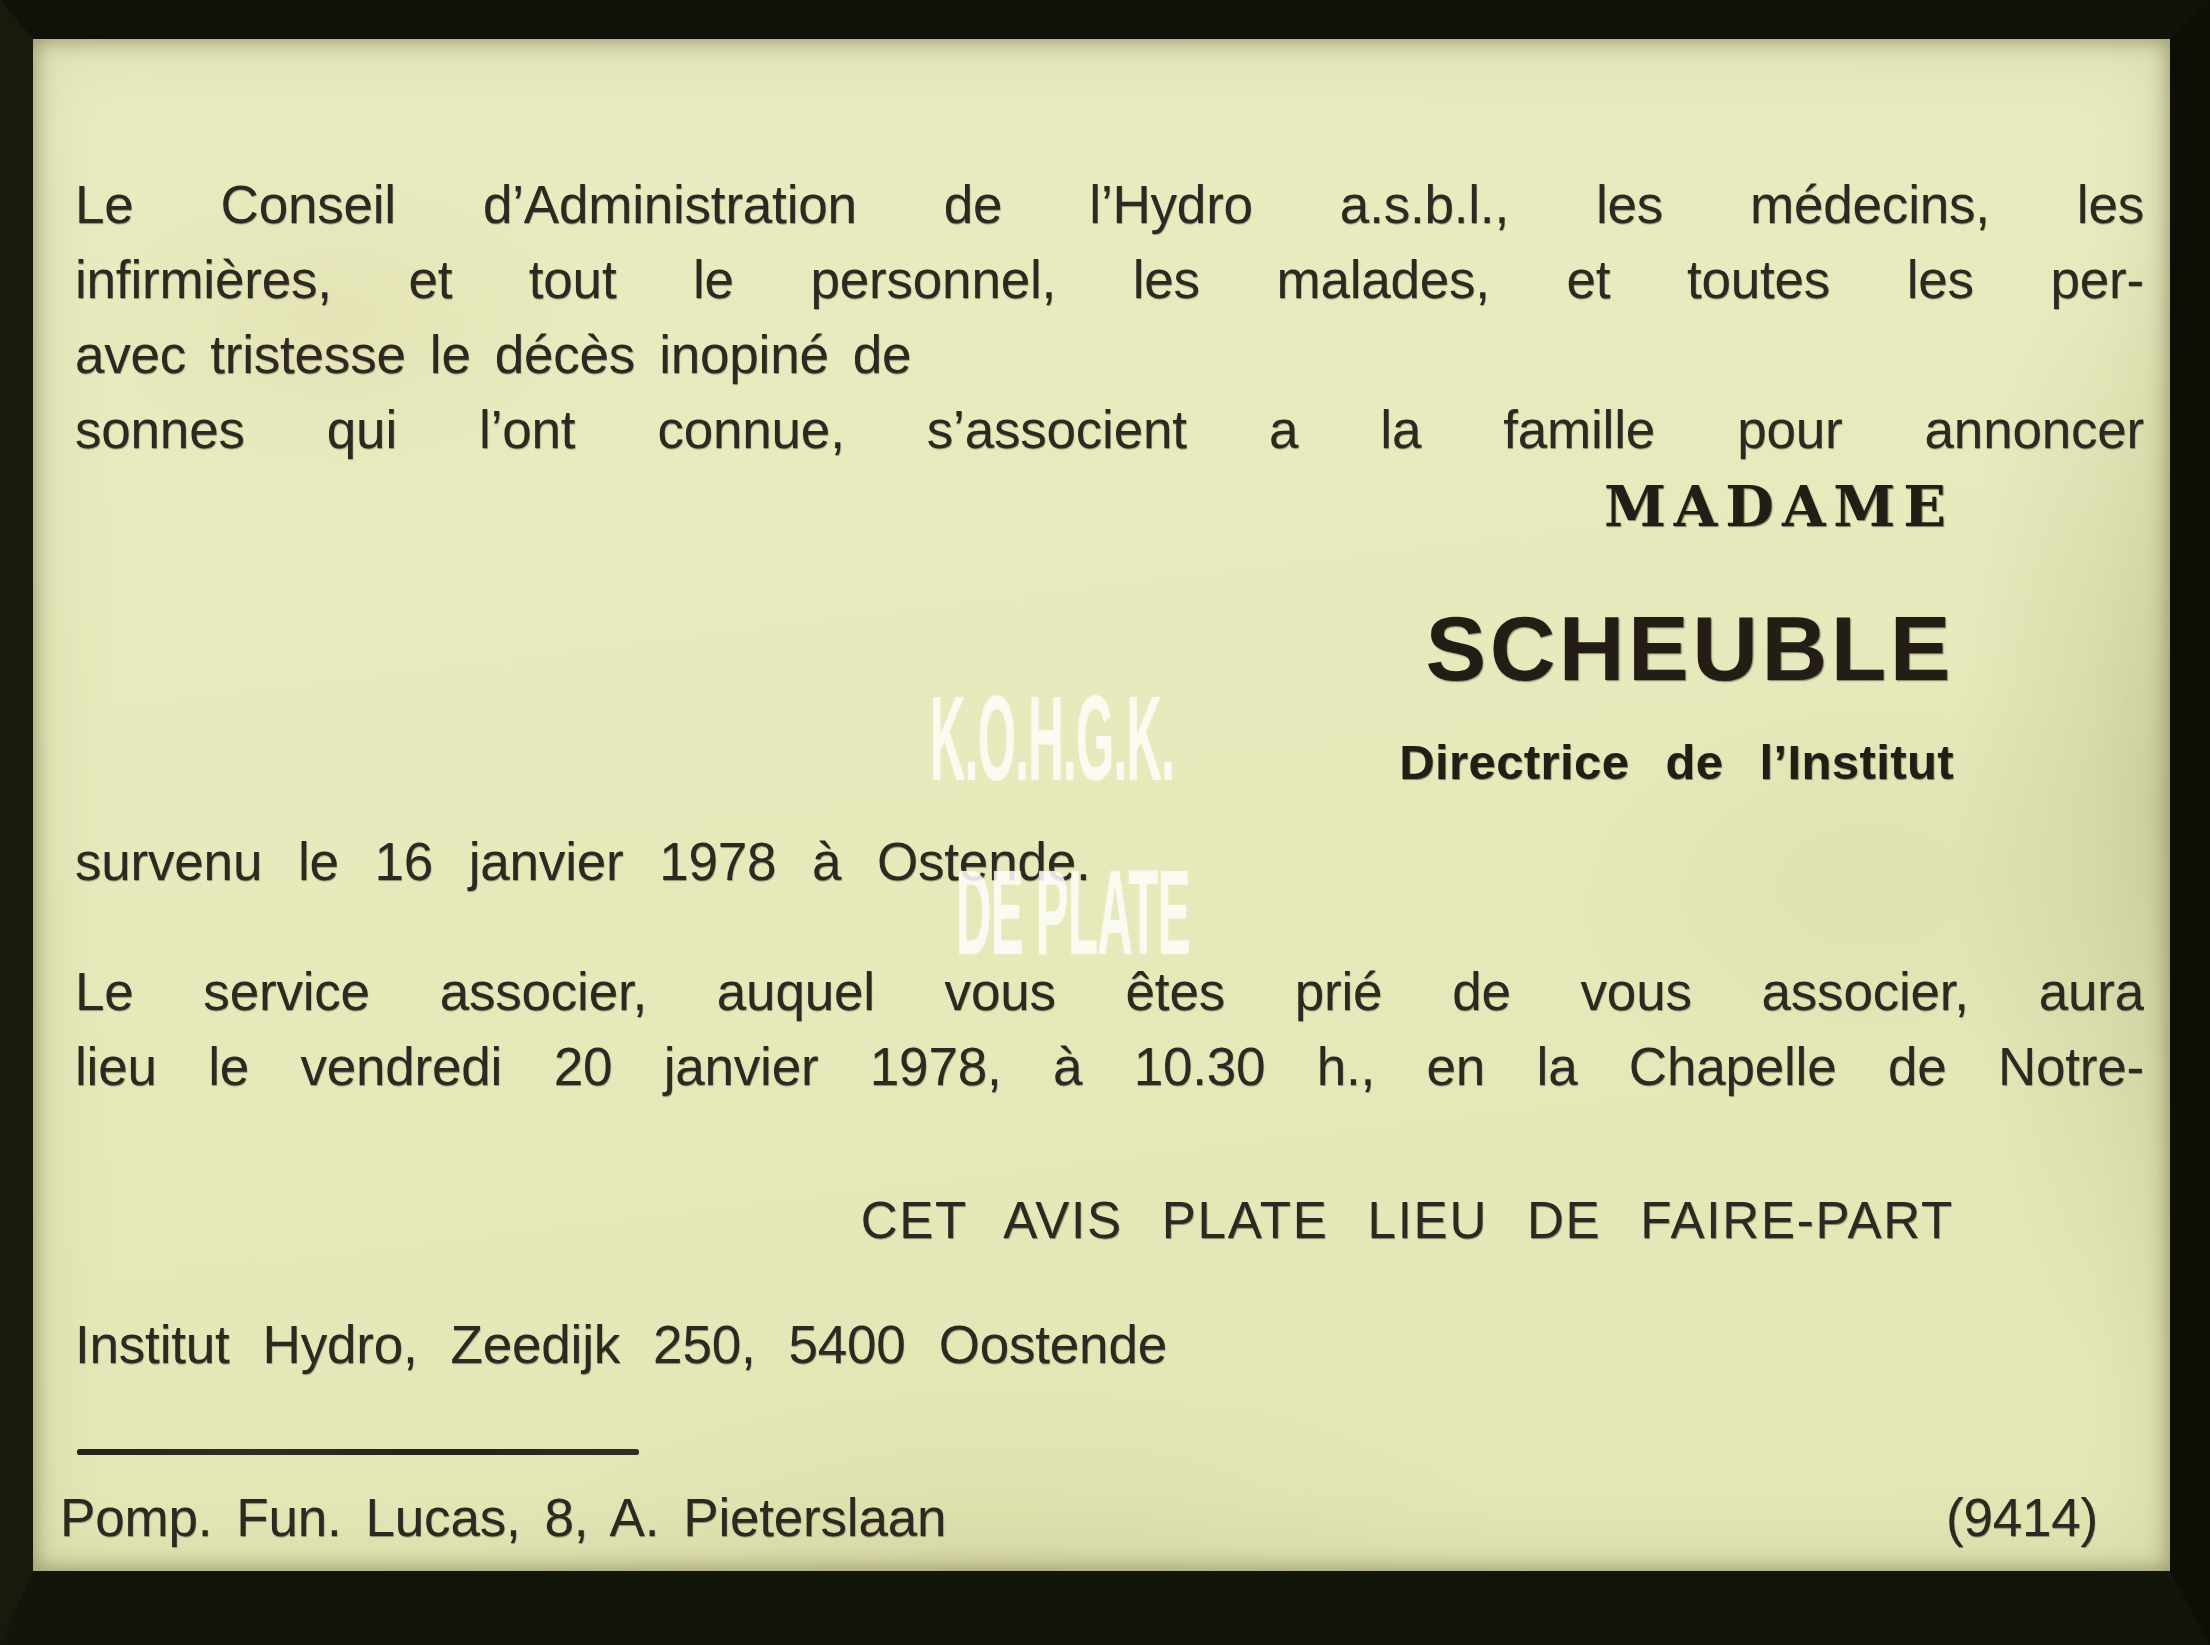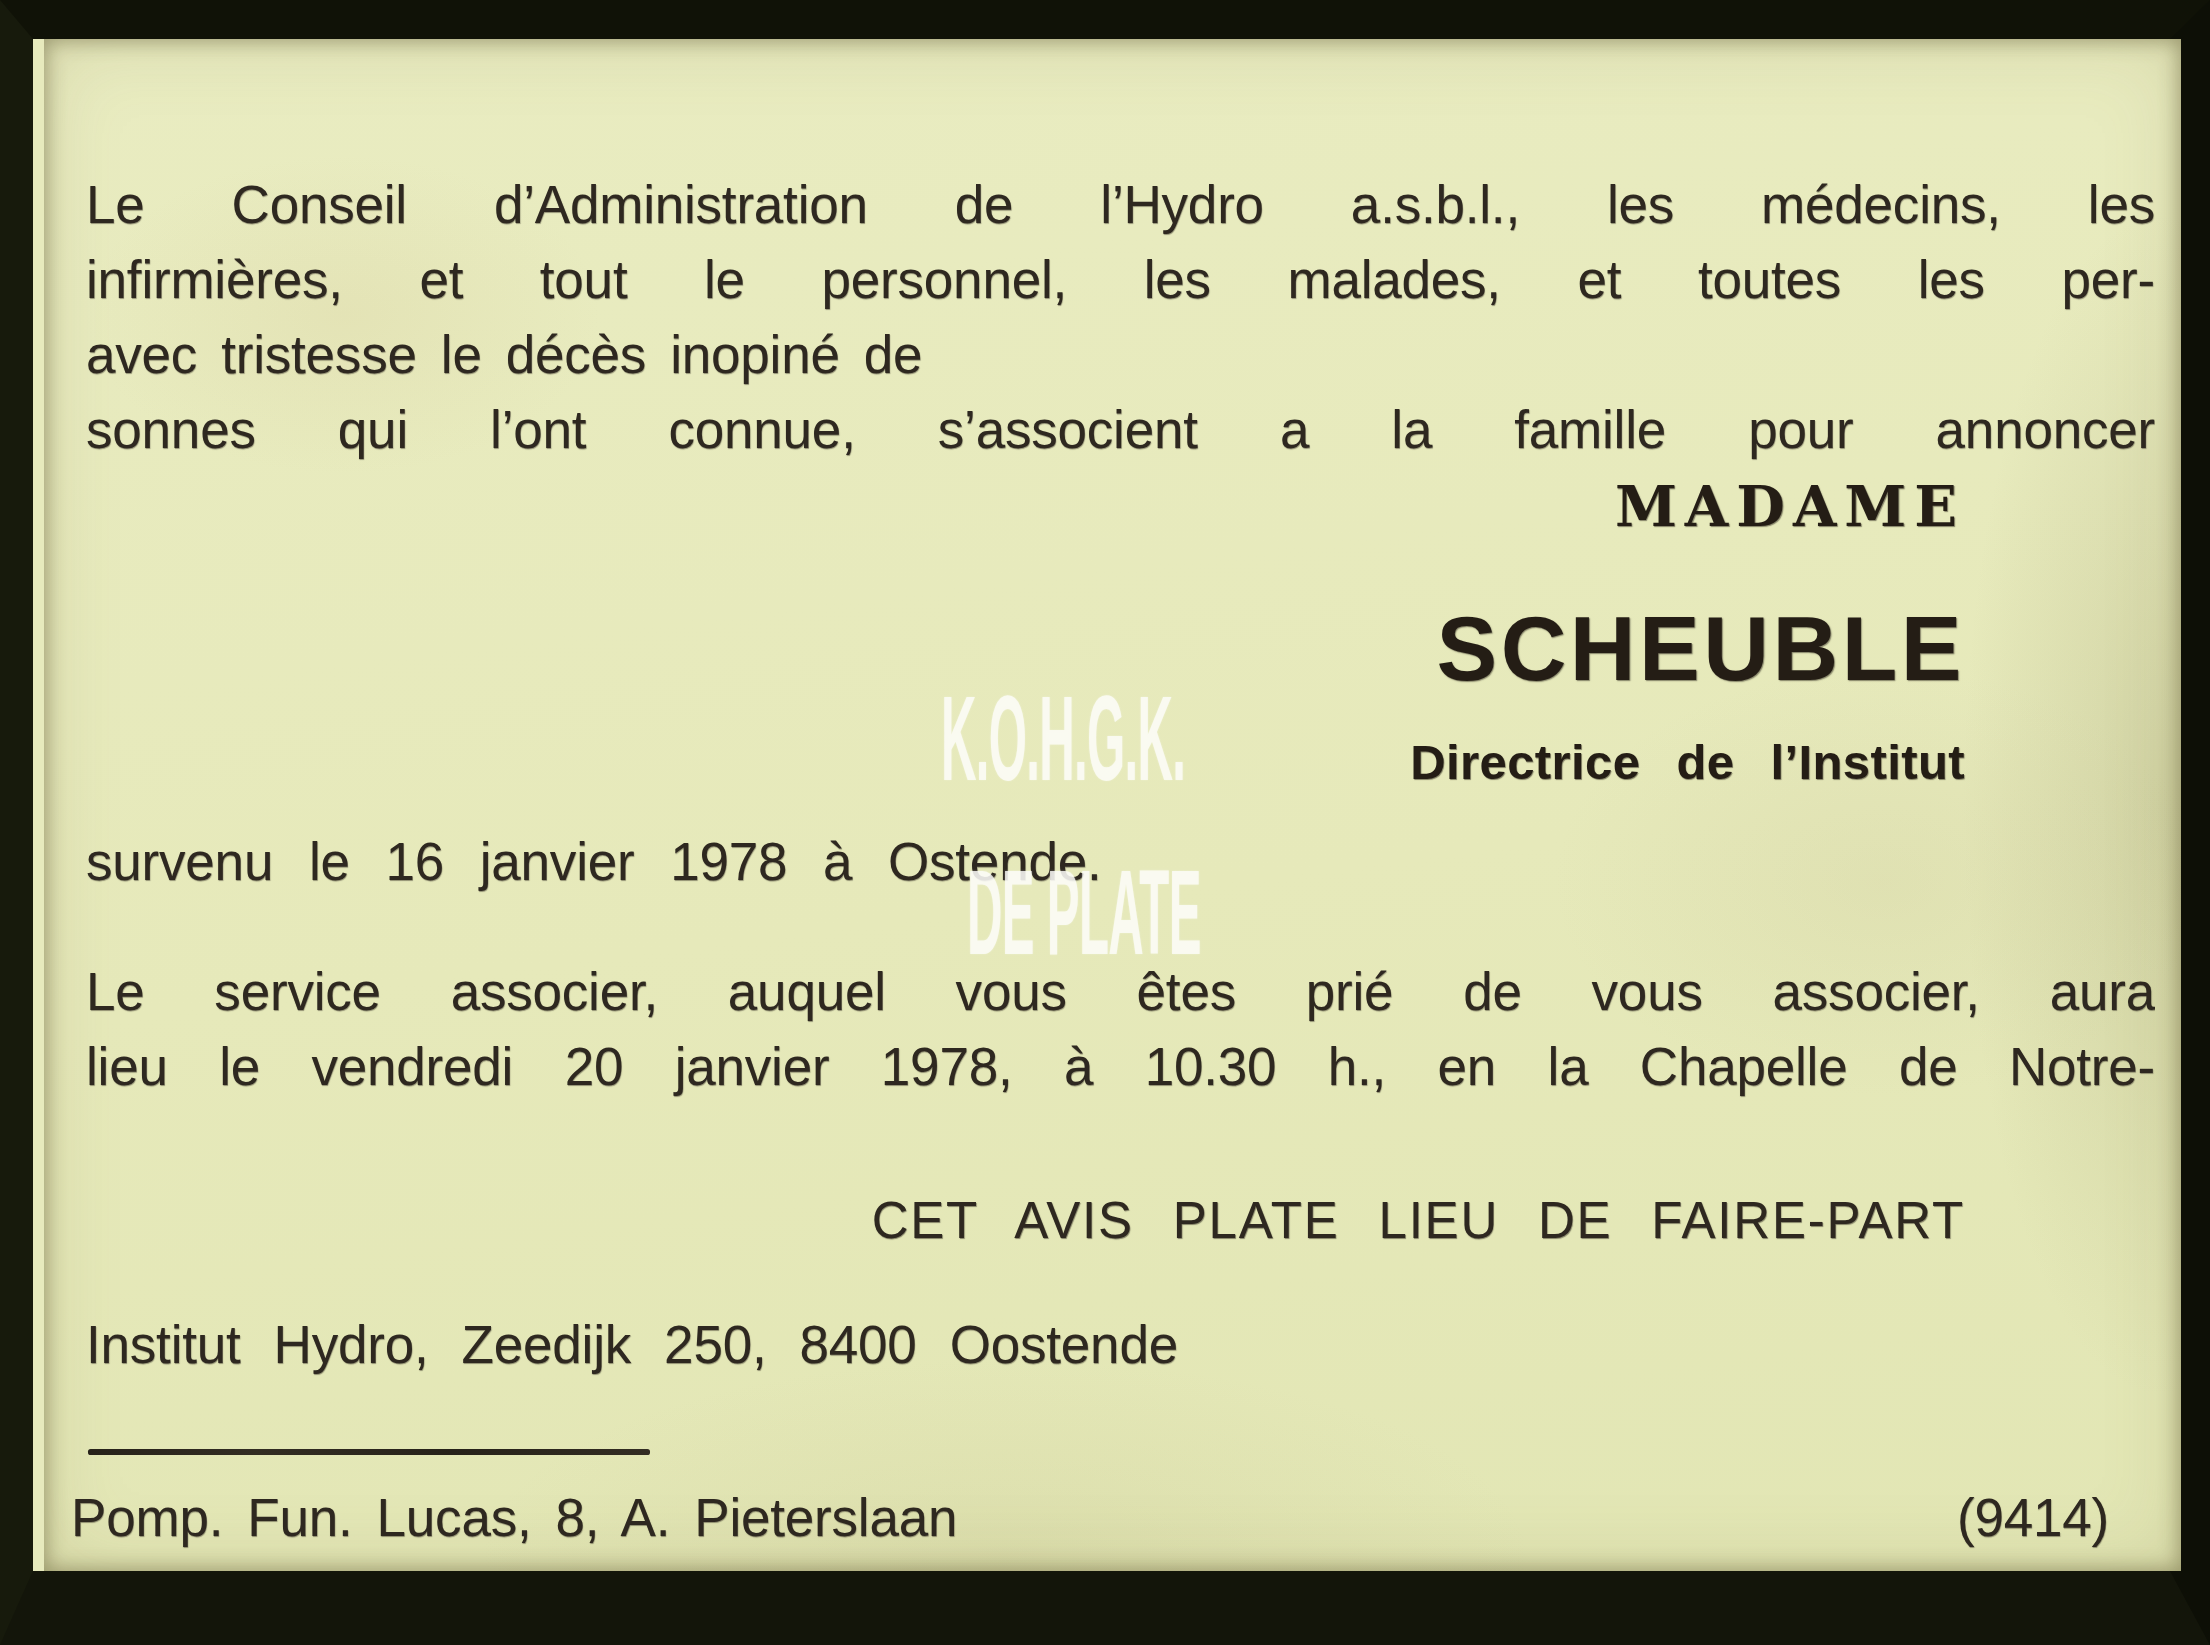--- a/index.html
+++ b/index.html
@@ -27,21 +27,20 @@
   .paper{
     position:relative;width:100%;height:100%;
     background:
       radial-gradient(ellipse 369px 228px at 14% 18%, rgba(208,192,140,0.18), transparent 70%),
       radial-gradient(ellipse 456px 298px at 86% 55%, rgba(198,194,148,0.20), transparent 72%),
       radial-gradient(ellipse 263px 790px at 99% 50%, rgba(150,148,100,0.25), transparent 75%),
       radial-gradient(ellipse 702px 263px at 45% 99%, rgba(190,186,134,0.18), transparent 75%),
       linear-gradient(173deg,#e9ecc1 0%, #e6e9ba 55%, #e2e6b4 100%);
     box-shadow:inset 0 0 19.3px 2.6px rgba(84,78,40,0.45), inset 0 0 79px rgba(120,112,60,0.18);
     color:var(--ink);
-    margin-left:11px;
   }
 
   .line{height:75px;line-height:75px;overflow:hidden;white-space:nowrap;}
   .jline{text-align:justify;white-space:normal;}
   .jline::after{content:"";display:inline-block;width:100%;height:0;}
 
   .body-text{
     font-size:53px;letter-spacing:-0.2px;word-spacing:0.18em;
     color:var(--ink);
     text-shadow:0.5px 0.7px 0.9px rgba(46,40,32,0.45);
@@ -117,21 +116,21 @@
 
     <div class="death-line body-text">survenu le 16 janvier 1978 à Ostende.</div>
 
     <div class="service body-text">
       <div class="line jline">Le service associer, auquel vous êtes prié de vous associer, aura</div>
       <div class="line jline">lieu le vendredi 20 janvier 1978, à 10.30 h., en la Chapelle de Notre-</div>
     </div>
 
     <div class="center-col notice body-text">CET AVIS PLATE LIEU DE FAIRE-PART</div>
 
-    <div class="address body-text">Institut Hydro, Zeedijk 250, 8400 Oostende</div>
+    <div class="address body-text">Institut Hydro, Zeedijk 250, 5400 Oostende</div>
 
     <div class="rule"></div>
 
     <div class="footer body-text">
       <span>Pomp. Fun. Lucas, 8, A. Pieterslaan</span>
       <span class="ref">(9414)</span>
     </div>
 
     <div class="wm wm1">K.O.H.G.K.</div>
     <div class="wm wm2">DE PLATE</div>

